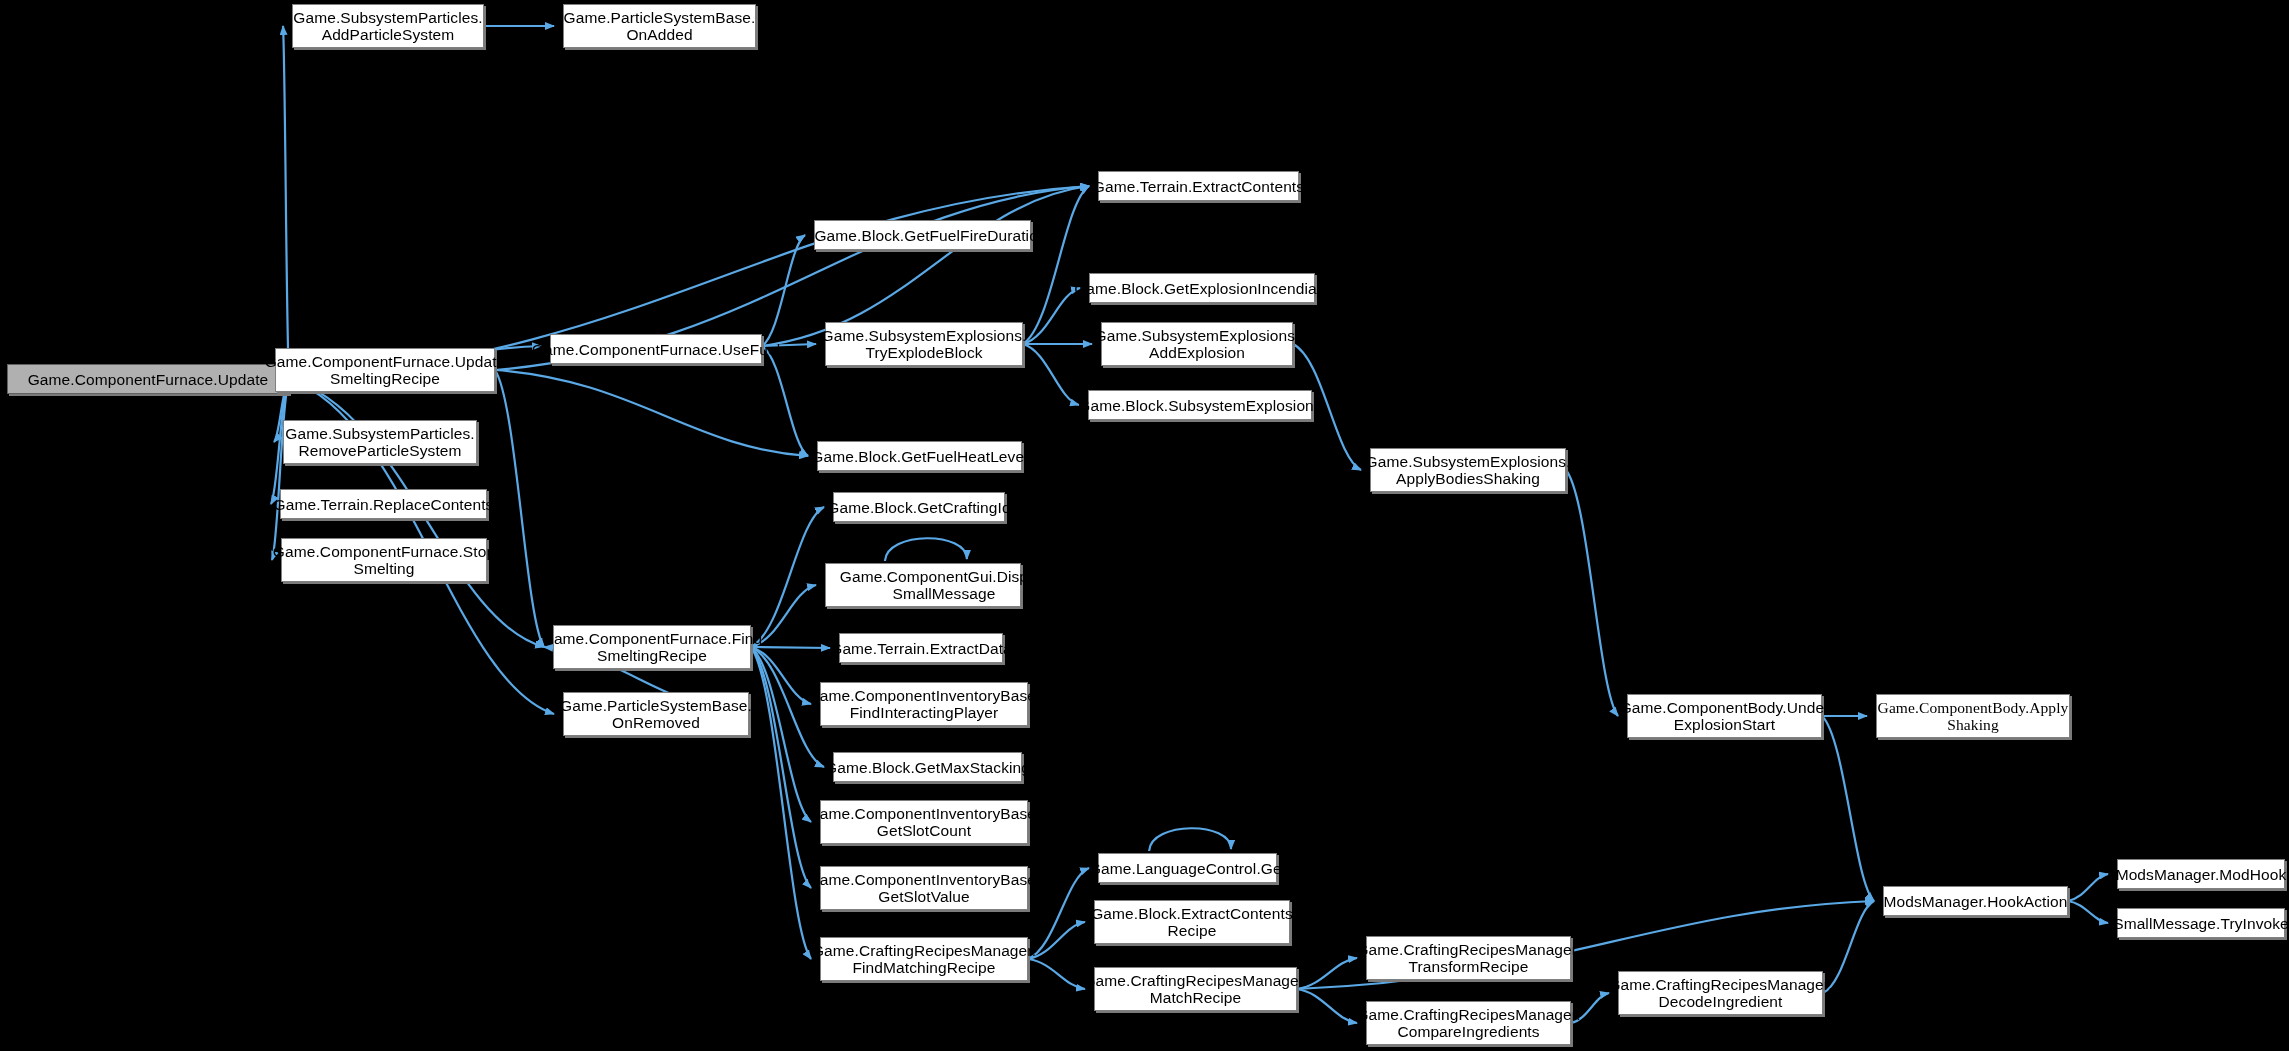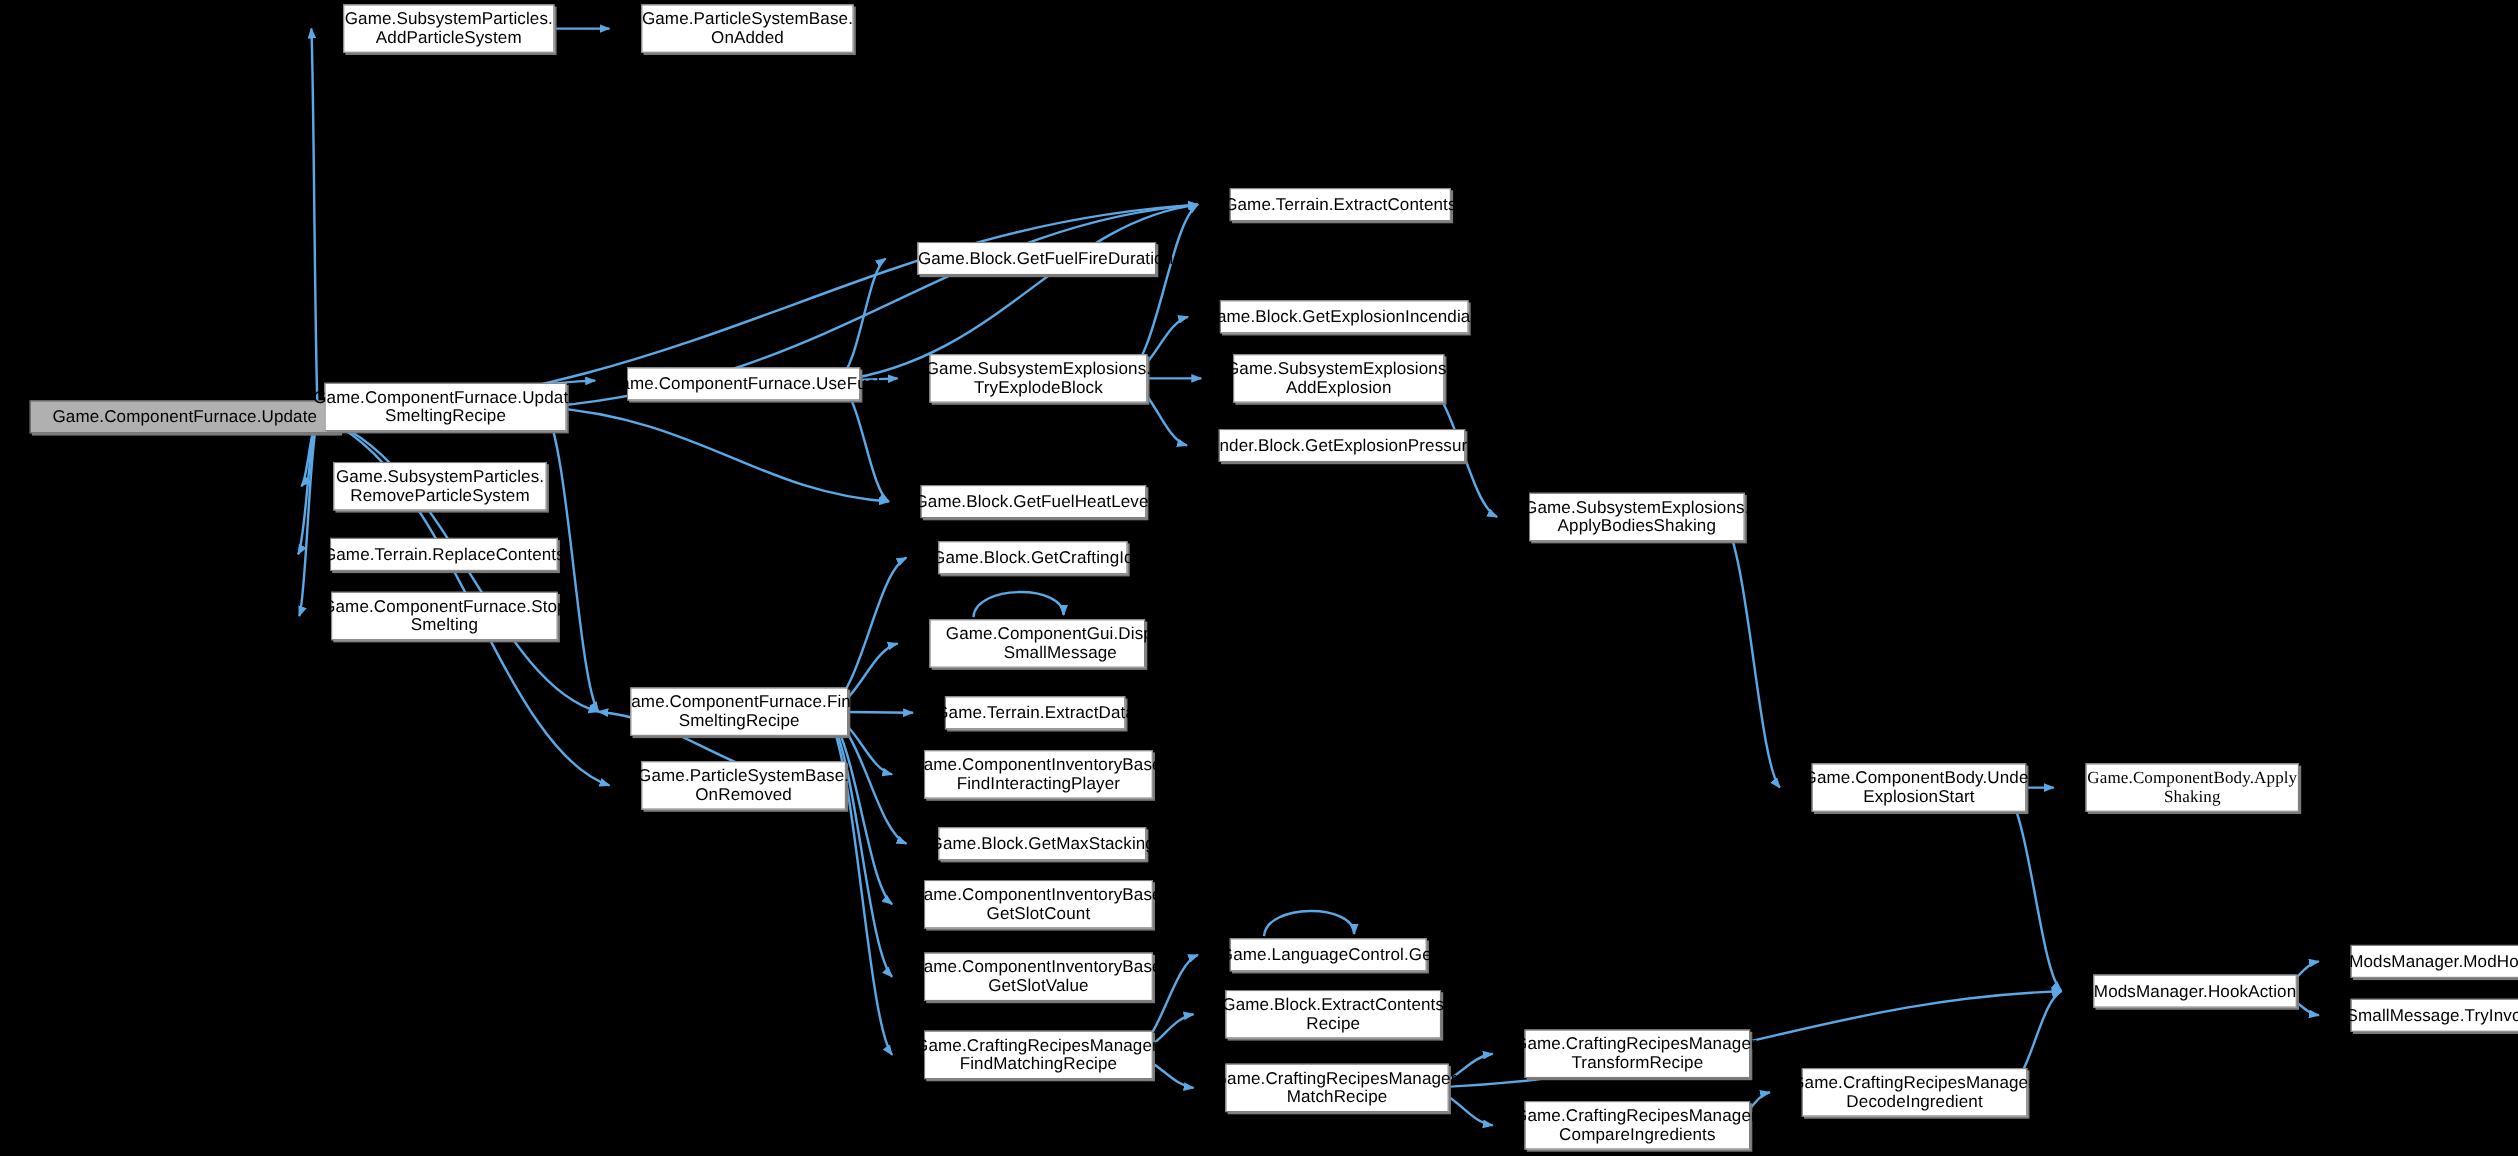--- a/index.html
+++ b/index.html
@@ -2,21 +2,21 @@
 <html><head>
 <meta charset="utf-8">
 <style>
   html,body{margin:0;padding:0;background:#000;}
   #canvas{position:relative;width:2289px;height:1051px;background:#000;overflow:hidden;
           font-family:"Liberation Sans","DejaVu Sans",sans-serif;}
   svg.edges{position:absolute;left:0;top:0;width:2289px;height:1051px;pointer-events:none;}
   .node{position:absolute;box-sizing:border-box;background:#ffffff;border:1px solid #808080;
         box-shadow:2px 2px 0 0 #7a7a7a;display:flex;align-items:center;justify-content:center;
         text-align:center;color:#000;font-size:15.5px;line-height:17px;letter-spacing:0.1px;
-        padding:1px 5px;white-space:pre-line;margin-left:20px;}
+        padding:1px 5px;white-space:pre-line;}
   .node.root{background:#b0b0b0;border-color:#606060;}
 </style>
 </head>
 <body>
 
 <div id="canvas">
   <svg class="edges" id="edge-layer" viewBox="0 0 2289 1051" xmlns="http://www.w3.org/2000/svg">
     <defs>
       <marker id="ah" markerWidth="10" markerHeight="8" refX="9" refY="4" orient="auto" markerUnits="userSpaceOnUse">
         <path d="M0,0 L10,4 L0,8 z" fill="#5aa9e6"></path>
@@ -103,21 +103,21 @@
       <div class="node" style="left: 820px; top: 800px; width: 208px; height: 44px;">Game.ComponentInventoryBase.
 GetSlotCount</div>
       <div class="node" style="left: 820px; top: 866px; width: 208px; height: 44px;">Game.ComponentInventoryBase.
 GetSlotValue</div>
       <div class="node" style="left: 820px; top: 937px; width: 208px; height: 44px;">Game.CraftingRecipesManager.
 FindMatchingRecipe</div>
       <div class="node" style="left: 1098px; top: 171px; width: 201px; height: 30px;">Game.Terrain.ExtractContents</div>
       <div class="node" style="left: 1089px; top: 273px; width: 226px; height: 30px;">Game.Block.GetExplosionIncendiary</div>
       <div class="node" style="left: 1101px; top: 322px; width: 192px; height: 44px;">Game.SubsystemExplosions.
 AddExplosion</div>
-      <div class="node" style="left: 1088px; top: 390px; width: 224px; height: 30px;">Under.Block.GetExplosionPressure</div>
+      <div class="node" style="left: 1088px; top: 390px; width: 224px; height: 30px;">Game.Block.SubsystemExplosions</div>
       <div class="node" style="left: 1098px; top: 853px; width: 179px; height: 30px;">Game.LanguageControl.Get</div>
       <div class="node" style="left: 1094px; top: 900px; width: 196px; height: 44px;">Game.Block.ExtractContents
 Recipe</div>
       <div class="node" style="left: 1094px; top: 967px; width: 203px; height: 44px;">Game.CraftingRecipesManager.
 MatchRecipe</div>
       <div class="node" style="left: 1370px; top: 448px; width: 196px; height: 44px;">Game.SubsystemExplosions.
 ApplyBodiesShaking</div>
       <div class="node" style="left: 1366px; top: 936px; width: 205px; height: 44px;">Game.CraftingRecipesManager.
 TransformRecipe</div>
       <div class="node" style="left: 1366px; top: 1001px; width: 205px; height: 44px;">Game.CraftingRecipesManager.

